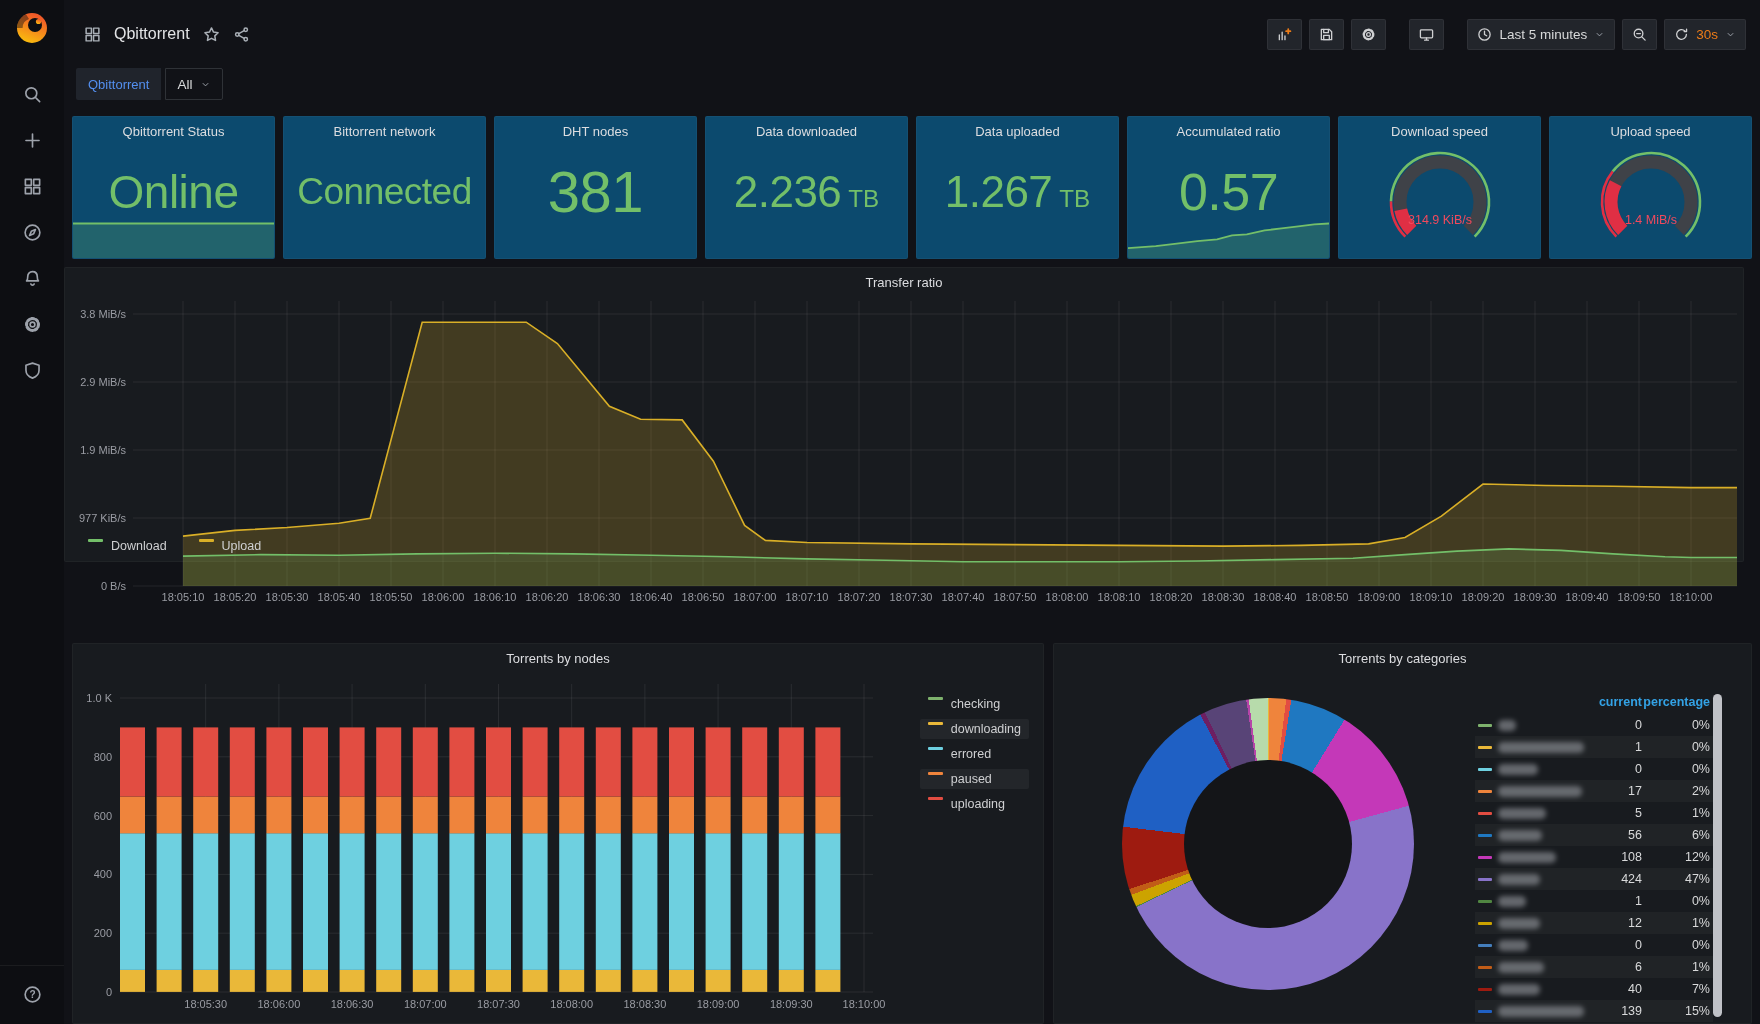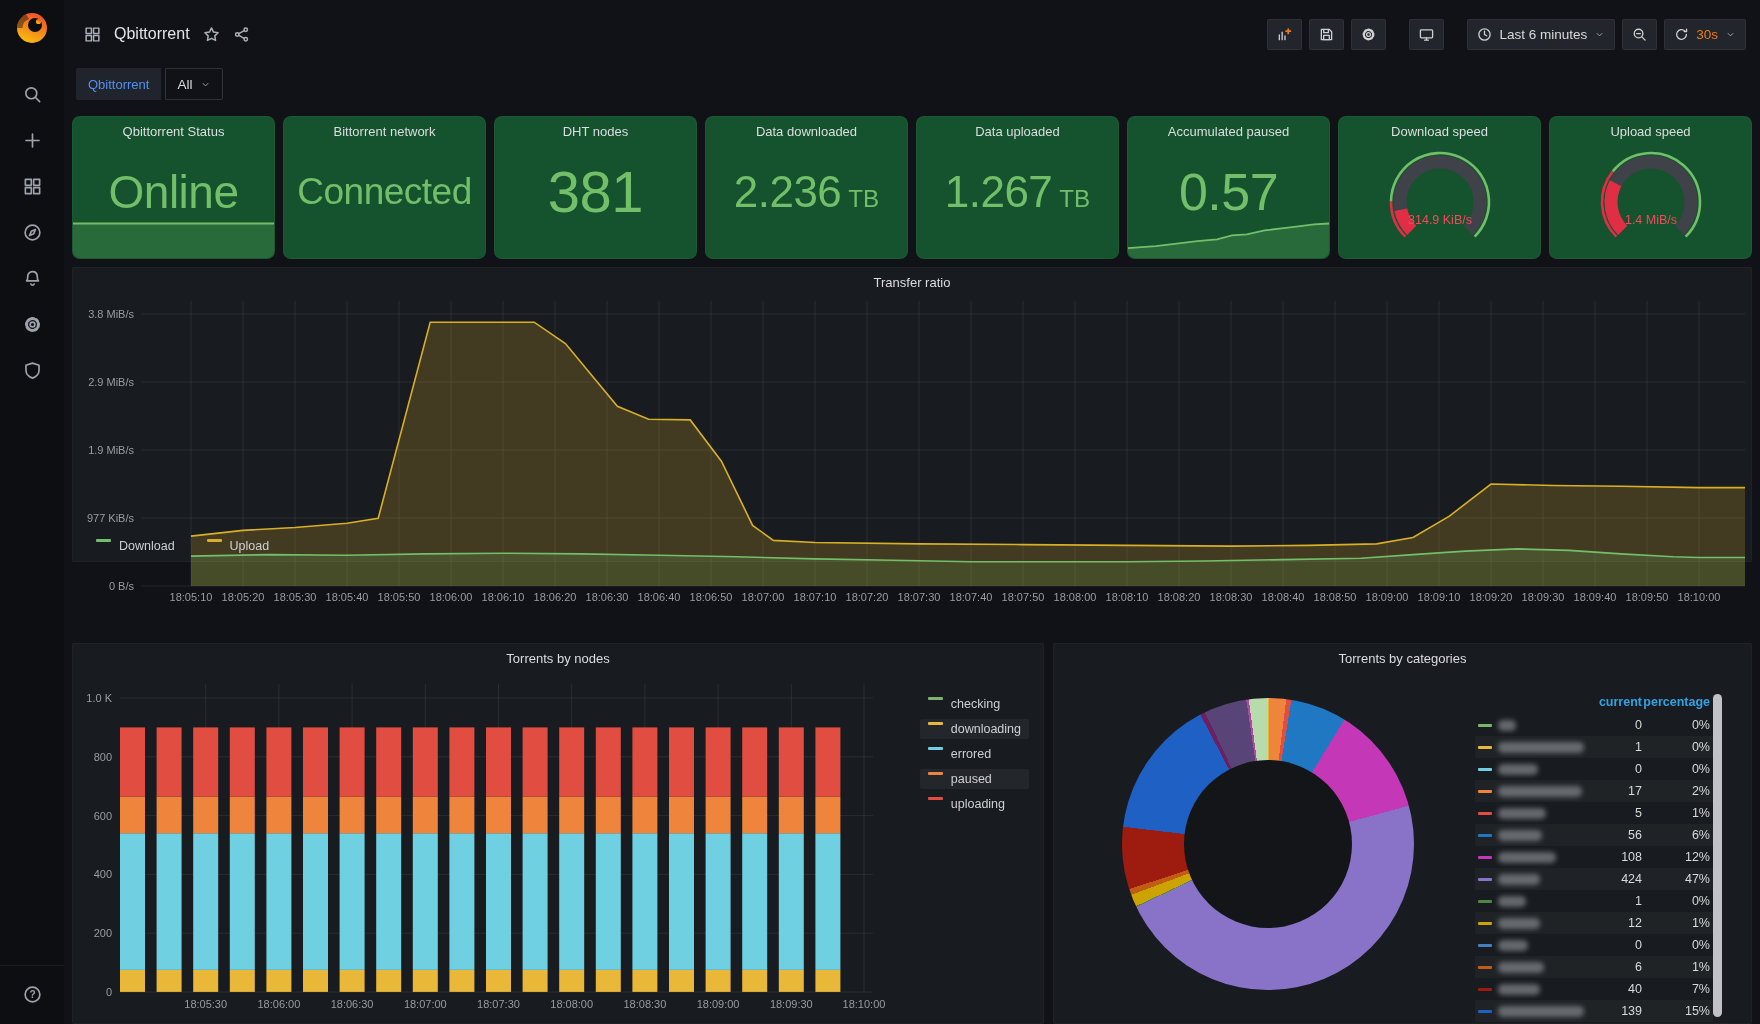--- a/index.html
+++ b/index.html
@@ -25,21 +25,21 @@
   .tb-label.orange{color:#eb7b18;font-weight:500}
   
   .submenu{position:absolute;left:76px;top:68px;display:flex;align-items:stretch;height:32px}
   .chip-label{display:flex;align-items:center;padding:0 12px;background:#20242c;border-radius:2px 0 0 2px;color:#538ff0;font-size:13px;font-weight:500}
   .chip-value{display:flex;align-items:center;gap:8px;padding:0 11px;border:1px solid #2f3237;border-radius:0 2px 2px 0;margin-left:4px;font-size:13.5px;color:#d8d9da;cursor:pointer}
   .chip-value svg{width:11px;height:11px;color:#9da2ab}
   
   .panel{position:absolute;background:#181b1f;border:1px solid rgba(255,255,255,0.035);border-radius:2px}
   .panel-title{position:absolute;top:7px;left:0;right:0;text-align:center;font-size:13px;font-weight:500;color:#dcdde0;z-index:4;cursor:pointer}
   .stat-row{position:absolute;left:72px;top:116px;width:1680px;height:143px;display:flex;gap:8px}
-  .stat-panel{flex:1;position:relative;overflow:hidden;background:#14532d;border:1px solid rgba(255,255,255,0.035);border-radius:8px}
+  .stat-panel{flex:1;position:relative;overflow:hidden;background:#0c4a6e;border:1px solid rgba(255,255,255,0.035);border-radius:2px}
   .stat-value{position:absolute;left:0;right:0;top:52%;transform:translateY(-46%);text-align:center;font-weight:500;line-height:1;z-index:2;letter-spacing:-0.5px}
   .stat-suffix{font-size:0.55em;margin-left:7px;letter-spacing:0}
   .spark{position:absolute;left:0;top:0;width:100%;height:100%;z-index:1}
   .gauge{position:absolute;left:50%;top:33px;transform:translateX(-50%);width:104px;height:104px}
   .gauge text{font-weight:500}
   
   .chartsvg{position:absolute;left:0;top:0}
   .grid{stroke:rgba(255,255,255,0.08);stroke-width:1;fill:none}
   .axis{fill:#9a9ca3;font-size:11px}
   .ax-r{text-anchor:end}.ax-c{text-anchor:middle}
@@ -212,21 +212,21 @@
           </g>
         </svg>
       </div>
       <div class="tb-btn" style="margin-left: 16px;">
         <svg viewBox="0 0 16 16" class="icon">
           <g fill="none" stroke="currentColor" stroke-width="1.4" stroke-linecap="round" stroke-linejoin="round">
             <circle cx="8" cy="8" r="6"></circle>
             <path d="M8 4.5V8l2.3 1.4"></path>
           </g>
         </svg>
-        <span class="tb-label">Last 6 minutes</span>
+        <span class="tb-label">Last 5 minutes</span>
         <svg viewBox="0 0 16 16" class="icon caret">
           <g fill="none" stroke="currentColor" stroke-width="1.4" stroke-linecap="round" stroke-linejoin="round">
             <path d="M4.5 6.5L8 10l3.5-3.5"></path>
           </g>
         </svg>
       </div>
       <div class="tb-btn">
         <svg viewBox="0 0 16 16" class="icon">
           <g fill="none" stroke="currentColor" stroke-width="1.4" stroke-linecap="round" stroke-linejoin="round">
             <circle cx="7" cy="7" r="4.6"></circle>
@@ -282,21 +282,21 @@
     </section>
     <section class="stat-panel">
       <div class="panel-title">Data downloaded</div>
       <div class="stat-value" style="font-size: 44px; color: rgb(115, 191, 105);"><span>2.236</span><span class="stat-suffix">TB</span></div>
     </section>
     <section class="stat-panel">
       <div class="panel-title">Data uploaded</div>
       <div class="stat-value" style="font-size: 44px; color: rgb(115, 191, 105);"><span>1.267</span><span class="stat-suffix">TB</span></div>
     </section>
     <section class="stat-panel">
-      <div class="panel-title">Accumulated paused</div>
+      <div class="panel-title">Accumulated ratio</div>
       <div class="stat-value" style="font-size: 52px; color: rgb(115, 191, 105);"><span>0.57</span></div>
       <svg class="spark" viewBox="0 0 203 143" preserveAspectRatio="none">
         <path d="M0,133L28,131L45,129L70,126L90,124L105,120L120,119L138,115L155,113L172,111L188,109L203,108L203,143L0,143Z" fill="rgba(115,191,105,0.22)"></path>
         <path d="M0,133L28,131L45,129L70,126L90,124L105,120L120,119L138,115L155,113L172,111L188,109L203,108" fill="none" stroke="#73bf69" stroke-width="1.8"></path>
       </svg>
     </section>
     <section class="stat-panel">
       <div class="panel-title">Download speed</div>
       <svg class="gauge" viewBox="0 0 104 104">
         <path d="M 23.72 80.28 A 40 40 0 1 1 80.28 80.28" stroke="#3f4248" stroke-width="13" fill="none"></path>
@@ -311,21 +311,21 @@
       <svg class="gauge" viewBox="0 0 104 104">
         <path d="M 23.72 80.28 A 40 40 0 1 1 80.28 80.28" stroke="#3f4248" stroke-width="13" fill="none"></path>
         <path d="M 17.35 86.65 A 49 49 0 0 1 13.76 21.36" stroke="#e02f44" stroke-width="2.6" fill="none"></path>
         <path d="M 13.76 21.36 A 49 49 0 1 1 86.65 86.65" stroke="#73bf69" stroke-width="2.6" fill="none"></path>
         <path d="M 23.72 80.28 A 40 40 0 0 1 16.65 33.28" stroke="#e02f44" stroke-width="13" fill="none"></path>
         <text x="52" y="74" text-anchor="middle" fill="#f2495c" font-size="12.5">1.4 MiB/s</text>
       </svg>
     </section>
   </div>
 
-<section class="panel" style="left:72px;top:267px;width:1680px;height:295px">
+<section class="panel" style="left:64px;top:267px;width:1680px;height:295px">
   <div class="panel-title">Transfer ratio</div>
 <svg class="chartsvg" width="1678" height="365">
       <line x1="118" y1="33" x2="118" y2="318" class="grid"></line>
       <text x="118" y="333" class="axis ax-c">18:05:10</text>
       <line x1="170" y1="33" x2="170" y2="318" class="grid"></line>
       <text x="170" y="333" class="axis ax-c">18:05:20</text>
       <line x1="222" y1="33" x2="222" y2="318" class="grid"></line>
       <text x="222" y="333" class="axis ax-c">18:05:30</text>
       <line x1="274" y1="33" x2="274" y2="318" class="grid"></line>
       <text x="274" y="333" class="axis ax-c">18:05:40</text>

